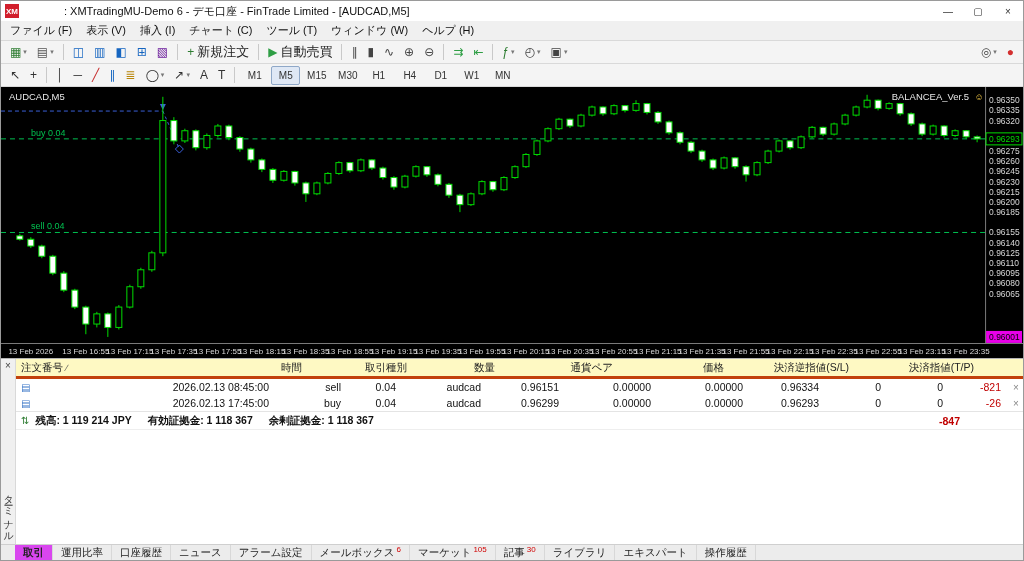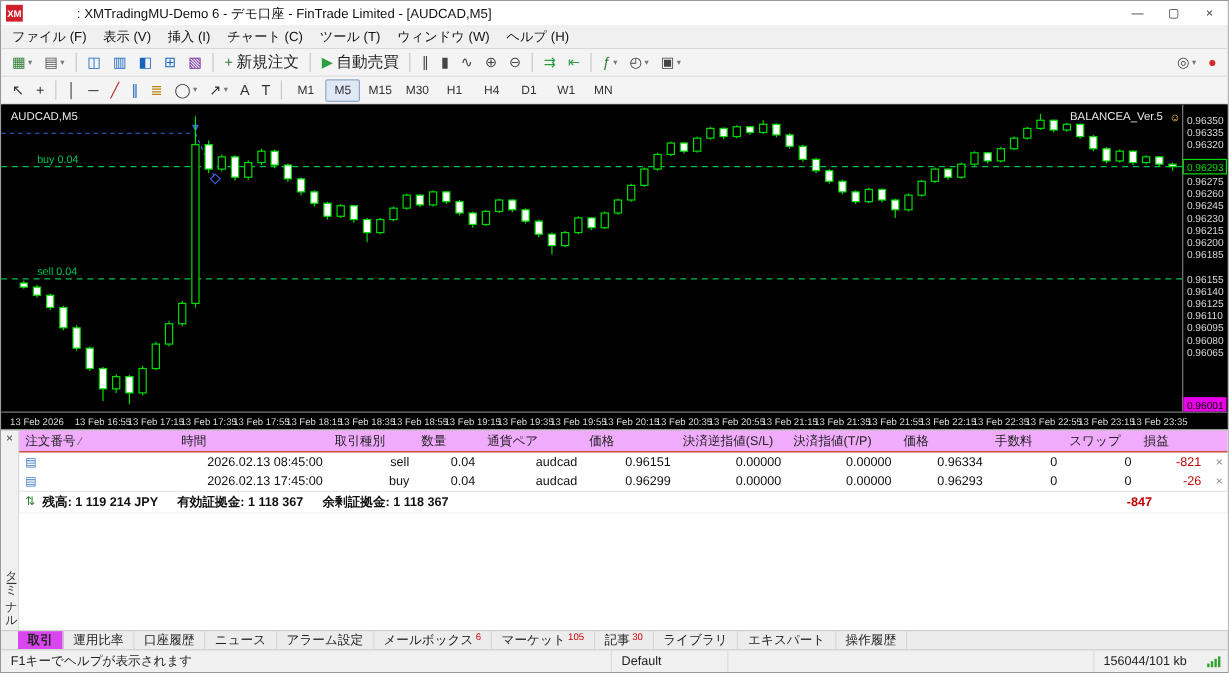--- a/index.html
+++ b/index.html
@@ -33,22 +33,22 @@
   
   .chart{display:block;width:100%;height:271px;background:#000;flex:0 0 auto;}
   .chart text{font-family:"Liberation Sans","DejaVu Sans",sans-serif;}
   
   .terminal{flex:1 1 auto;display:flex;background:#fff;border-top:1px solid #b5b5b5;min-height:0;}
   .terminal-side{width:14px;background:#f0f0f0;border-right:1px solid #d9d9d9;display:flex;flex-direction:column;align-items:center;}
   .t-close{font-size:10px;color:#444;margin-top:1px;}
   .t-title{writing-mode:vertical-rl;font-size:10px;color:#333;margin-top:auto;margin-bottom:6px;letter-spacing:1px;}
   .terminal-main{flex:1;display:flex;flex-direction:column;font-size:10.5px;min-width:0;}
   .tgrid{display:grid;grid-template-columns:130px 128px 72px 55px 85px 78px 92px 92px 76px 62px 62px 58px 20px;}
-  .t-header{height:17px;align-items:center;background:#f0abfc;border-bottom:1px solid #c2410c;color:#222;}
-  .th{padding:0 5px;text-align:left;white-space:nowrap;overflow:hidden;}
+  .t-header{height:17px;align-items:center;background:#fef9c3;border-bottom:3px solid #c2410c;color:#222;gap:33px;}
+  .th{padding:0 5px;text-align:right;white-space:nowrap;overflow:hidden;}
   .th.first{text-align:left;}
   .sortmark{color:#555;margin-left:3px;font-size:9px;}
   .trow{height:16px;align-items:center;color:#111;}
   .td{padding:0 5px;text-align:right;white-space:nowrap;overflow:hidden;}
   .row-icon{color:#3c78c8;font-size:10px;padding-left:5px;text-align:left;}
   .row-close{color:#888;text-align:center;font-size:10px;}
   .loss{color:#c00000;}
   .t-balance{display:flex;align-items:center;height:17px;border-top:1px solid #e4e4e4;border-bottom:1px solid #eee;font-weight:bold;color:#111;}
   .t-balance .bal-icon{color:#2e7d32;font-size:10px;padding:0 6px 0 5px;font-weight:normal;}
   .t-balance .bseg{margin-right:16px;white-space:nowrap;}
@@ -560,28 +560,14 @@
         <span>ライブラリ</span>
       </span>
       <span class="tab">
         <span>エキスパート</span>
       </span>
       <span class="tab">
         <span>操作履歴</span>
       </span>
     </div>
 
-  <div class="statusbar">
-    <span class="sb-seg sb-help">F1キーでヘルプが表示されます</span>
-    <span class="sb-seg sb-default">Default</span>
-    <span class="sb-seg sb-fill"></span>
-    <span class="sb-seg sb-traffic">156044/101 kb</span>
-    <span class="sb-seg sb-conn">
-      <span class="conn-bars">
-          <i style="height:3px"></i>
-          <i style="height:5px"></i>
-          <i style="height:7px"></i>
-          <i style="height:9px"></i>
-        </span>
-    </span>
-  </div>
 
 </div>
 
 </body></html>

